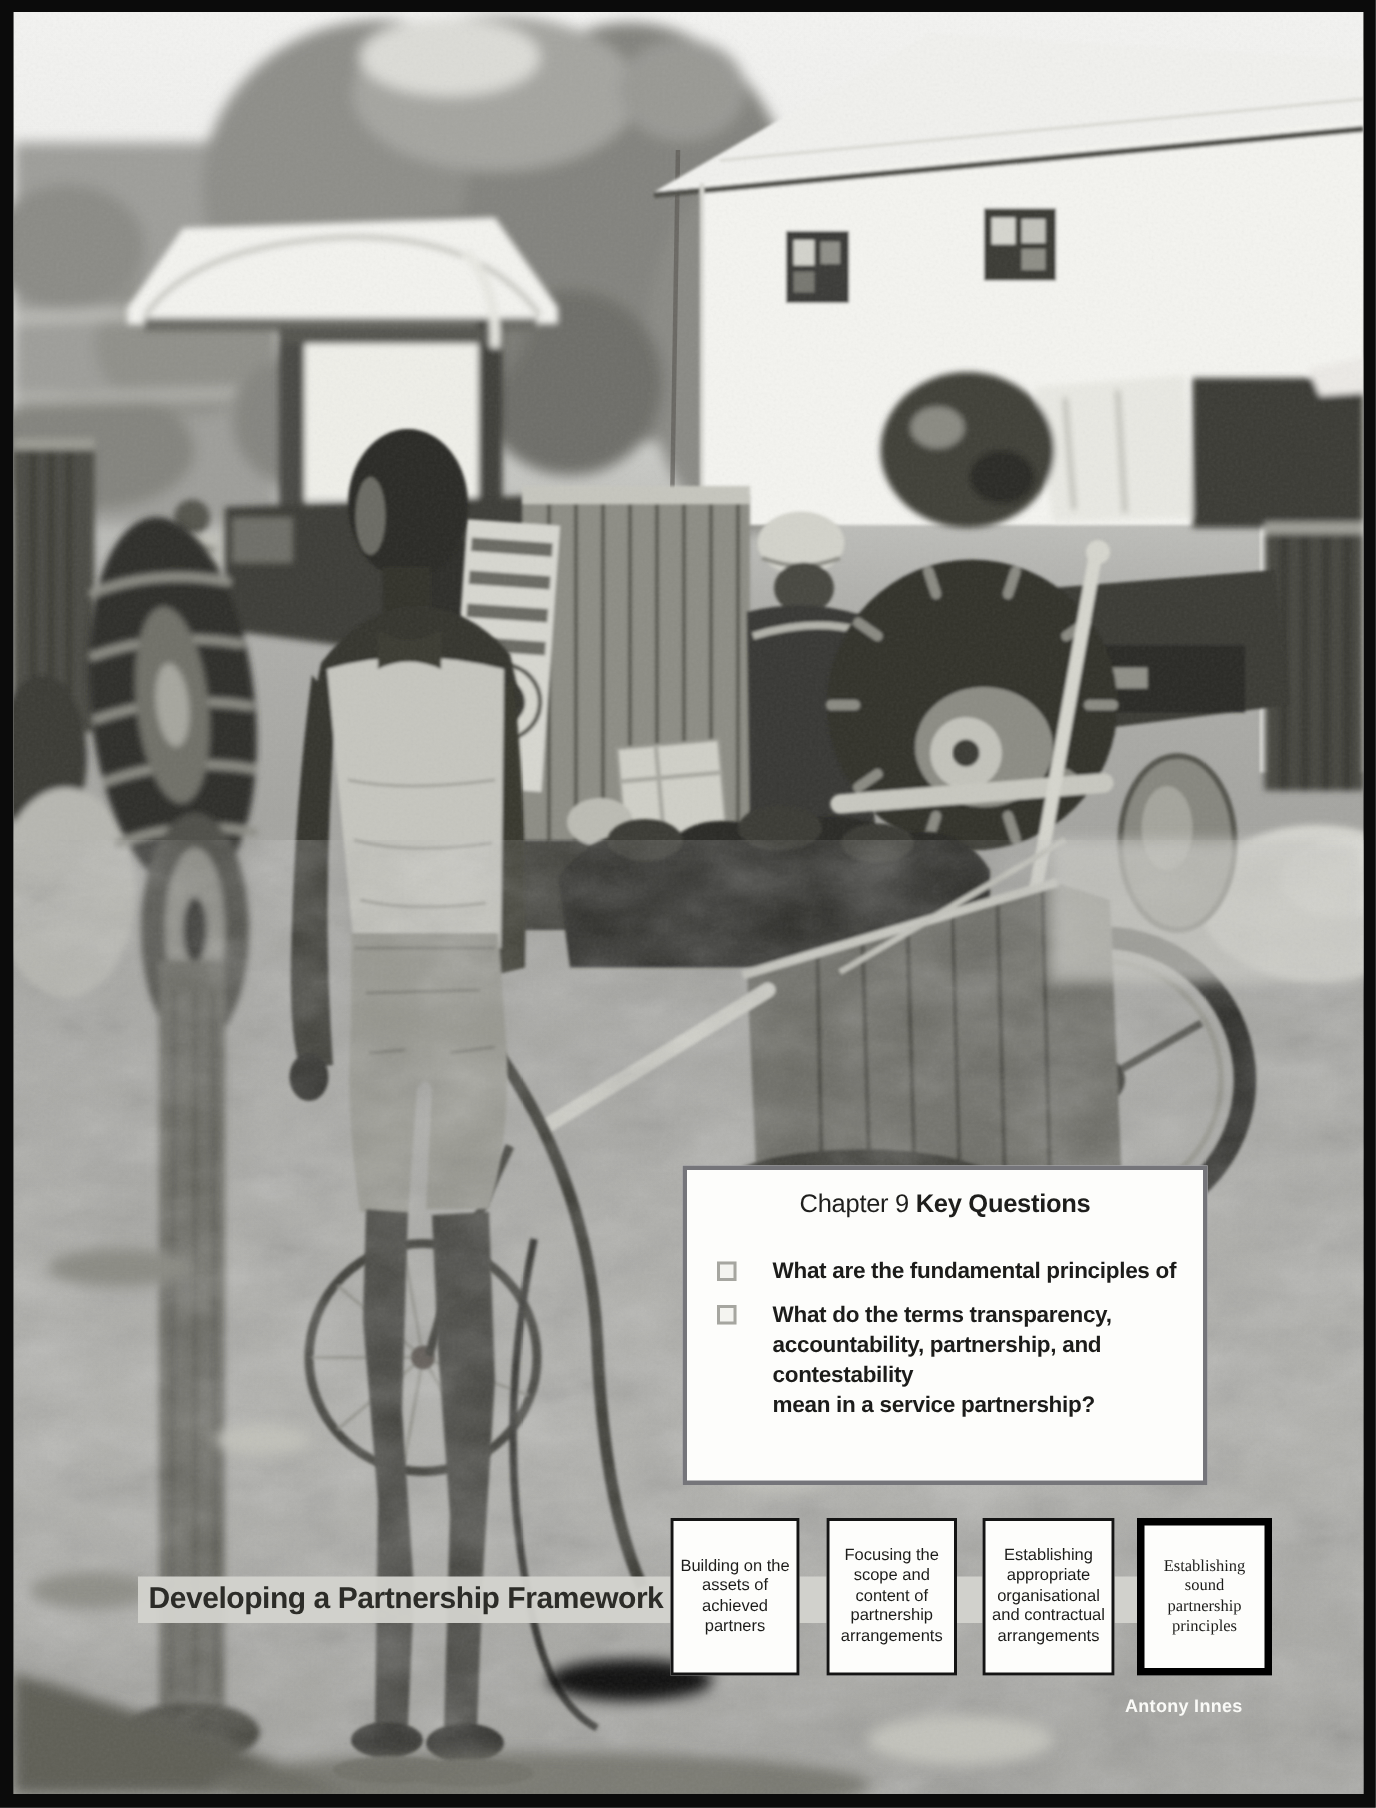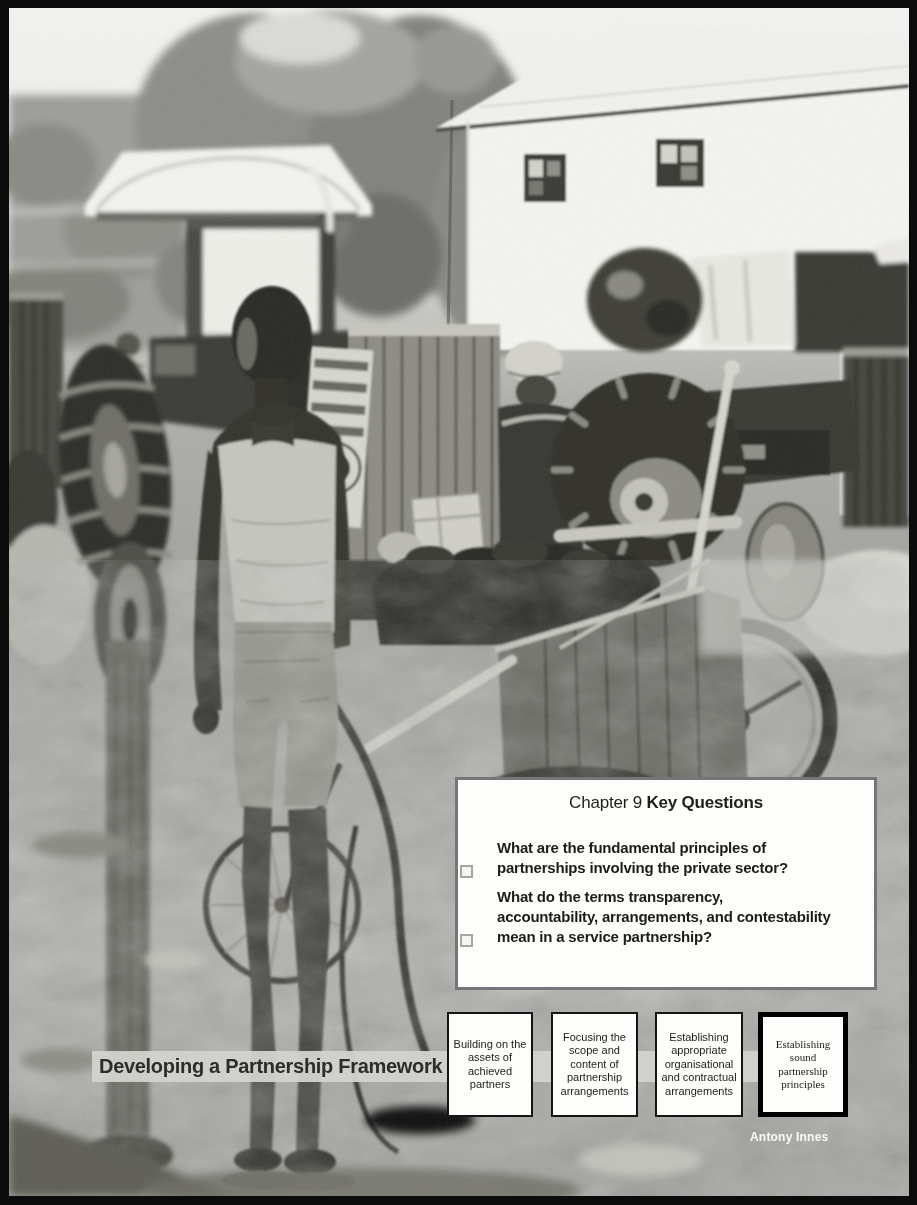--- a/index.html
+++ b/index.html
@@ -3,25 +3,25 @@
 <meta charset="utf-8">
 <style>
   html,body{margin:0;padding:0;background:#222;}
   *{box-sizing:border-box;}
   .page{position:relative;width:917px;height:1205px;background:#0b0b0b;overflow:hidden;
         font-family:"Liberation Sans","DejaVu Sans",sans-serif;}
   .photo-wrap{position:absolute;left:9px;top:8px;width:900px;height:1188px;overflow:hidden;background:#b0b0ac;}
   .photo-wrap svg{display:block;width:100%;height:100%;}
 
   
-  .kq-box{position:absolute;left:455px;top:777px;width:422px;height:213px;
+  .kq-box{position:absolute;left:455px;top:777px;width:350px;height:213px;
           background:#fdfdfb;border:3px solid #75757a;z-index:8;}
   .kq-title{text-align:center;margin-top:13px;font-size:17px;color:#1e1e1c;letter-spacing:-0.2px;}
   .kq-title .bold{font-weight:bold;}
-  .kq-item{display:flex;align-items:flex-end;padding-left:2px;padding-right:10px;margin-top:9px;}
+  .kq-item{display:flex;align-items:flex-start;padding-left:20px;padding-right:10px;margin-top:9px;}
   .kq-item.first{margin-top:25px;}
   .qcheck{width:13px;height:13px;border:2px solid #a6a6a0;background:#f4f4f0;flex:0 0 13px;margin-top:3px;}
   .qtext{margin-left:24px;font-weight:bold;font-size:15px;line-height:20px;color:#1c1c1a;letter-spacing:-0.2px;}
 
   
   .banner{position:absolute;left:92px;top:1051px;width:753px;height:31px;
           background:rgba(211,211,206,0.95);z-index:5;display:flex;align-items:center;}
   .banner-text{padding-left:7px;font-size:20px;font-weight:bold;color:#2c2c28;letter-spacing:-0.3px;}
 
   
@@ -319,29 +319,28 @@
     <div class="kq-title">
       <span>Chapter 9</span>
       <span> </span>
       <span class="bold">Key Questions</span>
     </div>
 
     <div class="kq-item first">
       <div class="qcheck"></div>
       <div class="qtext">
         <div>What are the fundamental principles of</div>
-        <div>partnerships involving the private sector?</div>
       </div>
     </div>
 
     <div class="kq-item">
       <div class="qcheck"></div>
       <div class="qtext">
         <div>What do the terms transparency,</div>
-        <div>accountability, arrangements, and contestability</div>
+        <div>accountability, partnership, and contestability</div>
         <div>mean in a service partnership?</div>
       </div>
     </div>
 
   </div>
 
   <div class="banner">
     <div class="banner-text">Developing a Partnership Framework</div>
   </div>
 

